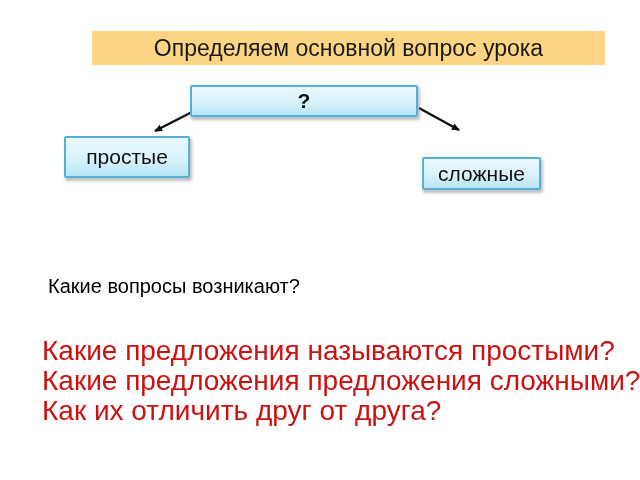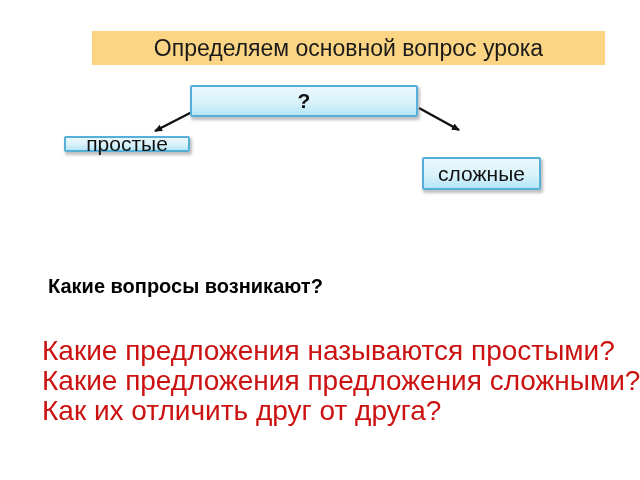--- a/index.html
+++ b/index.html
@@ -55,21 +55,21 @@
     top: 85px;
     width: 228px;
     height: 32px;
     font-size: 21px;
     font-weight: bold;
   }
   .node.left {
     left: 64px;
     top: 136px;
     width: 126px;
-    height: 16px;
+    height: 42px;
     font-size: 21px;
   }
   .node.right {
     left: 422px;
     top: 133px;
     width: 119px;
     height: 33px;
     font-size: 21px;
     margin-top: 24px;
   }
@@ -79,21 +79,21 @@
     top: 0;
     width: 640px;
     height: 480px;
     pointer-events: none;
   }
   .heading {
     position: absolute;
     left: 48px;
     top: 275px;
     font-size: 20px;
-    font-weight: bold;
+    font-weight: normal;
     color: #000000;
     white-space: nowrap;
   }
   .questions {
     position: absolute;
     left: 42px;
     top: 336px;
     font-size: 28px;
     line-height: 30px;
     color: var(--question-red);

